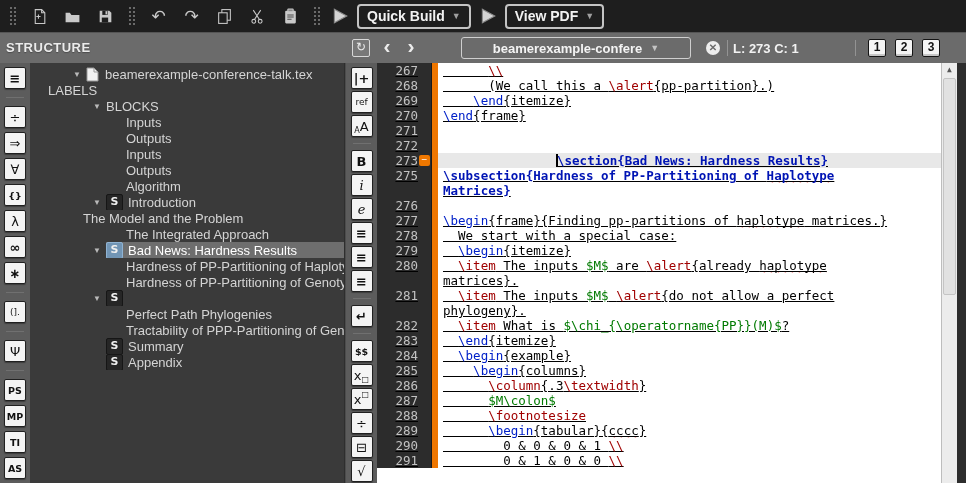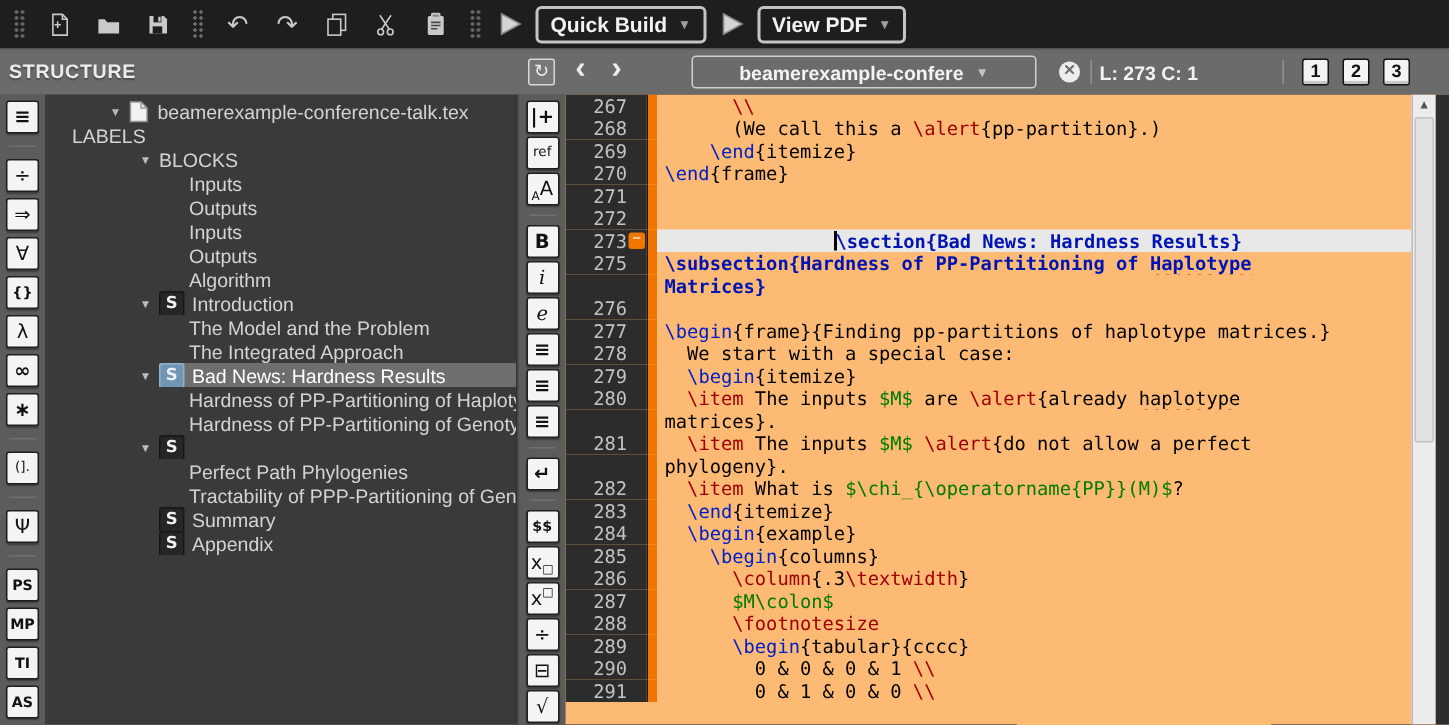--- a/index.html
+++ b/index.html
@@ -61,22 +61,22 @@
   .trow{height:16px;display:flex;align-items:center;font-size:13px;color:#d4d4d4;
       white-space:nowrap;overflow:hidden;}
   .trow.sel{background:linear-gradient(to right,transparent 76px,#6e6e6e 76px);color:#fff;}
   .texp{width:18px;flex:none;text-align:center;color:#b9b9b9;font-size:8px;}
   .sic{width:15px;height:15px;background:#262626;border:1px solid #161616;border-radius:2px;
       color:#efefef;font-weight:bold;font-size:11px;line-height:14px;text-align:center;
       margin-right:5px;flex:none;font-family:"DejaVu Sans",sans-serif;}
   .sel .sic{background:#7195b5;border-color:#8fb3d3;}
   .dic{margin-right:6px;flex:none;display:flex;}
   
-  .editor{flex:1;display:flex;background:#fdba74;overflow:hidden;
-      font-family:"DejaVu Sans Mono","Liberation Mono",monospace;}
+  .editor{flex:1;display:flex;background:#ffffff;overflow:hidden;
+      font-family:"DejaVu Sans Mono","Liberation Mono",monospace;text-decoration:underline;}
   .elines{flex:1;display:flex;flex-direction:column;overflow:hidden;}
   .erow{height:15px;display:flex;flex:none;}
   .egut{width:54px;background:#2c2c2c;color:#c2c2c2;font-size:12.5px;line-height:15px;
       text-align:right;padding-right:13px;box-sizing:border-box;position:relative;flex:none;}
   .emark{position:absolute;right:1px;top:2px;width:11px;height:11px;background:#f07800;
       border-radius:2px;color:#fff;font-size:10px;line-height:10px;text-align:center;
       font-family:"Liberation Sans",sans-serif;}
   .ebar{width:6px;background:#ee7600;border-left:1px solid #191919;flex:none;}
   .etext{flex:1;white-space:pre;font-size:12.5px;line-height:15px;color:#000;
       overflow:hidden;padding-left:5px;}
@@ -266,21 +266,21 @@
         </div>
         <div class="trow" style="padding-left: 78px;">
           <span class="texp"></span>
           <span>Algorithm</span>
         </div>
         <div class="trow" style="padding-left: 58px;">
           <span class="texp">▼</span>
           <span class="sic">S</span>
           <span>Introduction</span>
         </div>
-        <div class="trow" style="padding-left: 78px;">
+        <div class="trow" style="padding-left: 35px;">
           <span class="texp"></span>
           <span>The Model and the Problem</span>
         </div>
         <div class="trow" style="padding-left: 78px;">
           <span class="texp"></span>
           <span>The Integrated Approach</span>
         </div>
         <div class="trow sel" style="padding-left: 58px;">
           <span class="texp">▼</span>
           <span class="sic">S</span>

